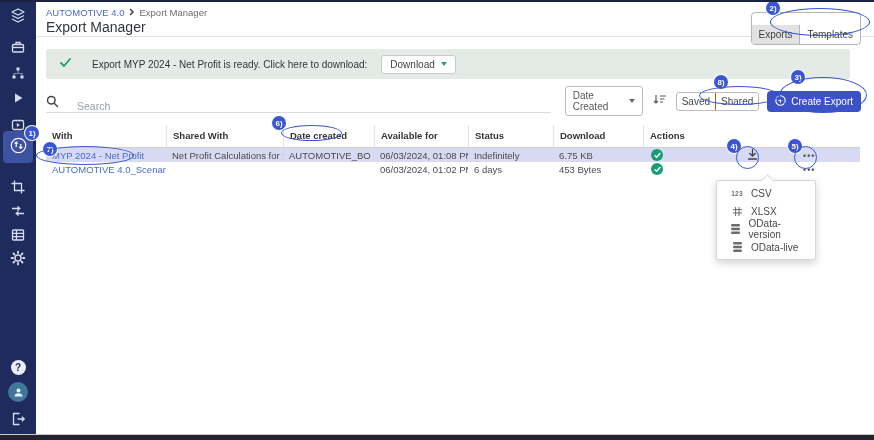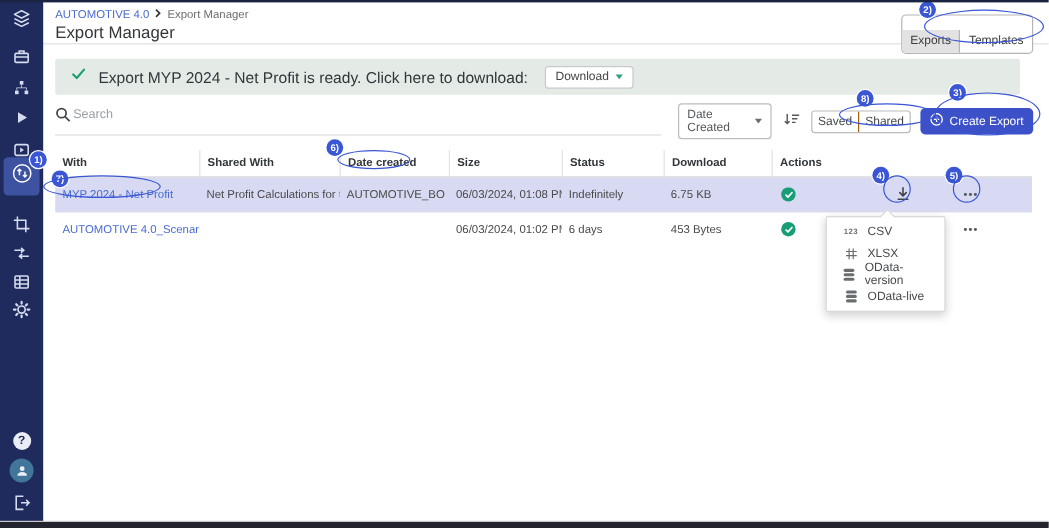--- a/index.html
+++ b/index.html
@@ -26,52 +26,52 @@
   .breadcrumb { display:flex; align-items:center; gap:4px; font-size:9.5px; }
   .crumb-root { color:#4a6bd0; cursor:pointer; }
   .crumb-current { color:#6a6d70; }
   .page-title { font-size:14px; font-weight:500; color:#32363a; margin-top:1px; }
 
   .view-tabs { position:absolute; top:12px; right:13px; display:flex; border:1px solid #b5b5b5; border-radius:4px; overflow:hidden; font-size:10px; color:#3d3d3d; background:#fff; }
   .view-tab { padding:4px 7px; cursor:pointer;margin-top:12px; }
   .view-tab.active { background:#e2e2e2; border-right:1px solid #b5b5b5; }
 
   .banner { margin:12px 24px 0 10px; height:30px; background:#e4ebe7; border-radius:2px; display:flex; align-items:center; padding:0 13px; }
-  .banner-msg { font-size:13px; color:#32363a; margin-left:10px; }
+  .banner-msg { font-size:10px; color:#32363a; margin-left:20px; }
   .dl-btn { margin-left:14px; background:#fff; border:1px solid #c9c9c9; border-radius:3px; padding:3px 8px; font-size:10px; color:#444; display:flex; align-items:center; gap:6px; cursor:pointer; }
   .caret-down { width:0; height:0; border-left:3.5px solid transparent; border-right:3.5px solid transparent; border-top:4px solid #2f9d84; }
   .caret-gray { border-top-color:#6a6d70; }
 
   .toolbar { margin:10px 13px 0 10px; height:24px; display:flex; align-items:center; }
-  .search { flex:1; display:flex; align-items:flex-start; gap:2px; border-bottom:1px solid #dcdcdc; height:24px; margin-right:14px; }
+  .search { flex:1; display:flex; align-items:flex-end; gap:18px; border-bottom:1px solid #dcdcdc; height:24px; margin-right:14px; }
   .search input { border:none; outline:none; background:transparent; flex:1; font-size:10.5px; color:#444; font-family:inherit; }
   .search input::placeholder { color:#9aa0a6; }
   .select-box { width:78px; border:1px solid #bcbcbc; border-radius:3px; padding:3px 7px; font-size:10px; color:#55585c; display:flex; align-items:center; justify-content:space-between; cursor:pointer; background:#fff; }
   .sort-btn { margin:0 9px 0 9px; cursor:pointer; display:flex; }
   .segmented { display:flex; border:1px solid #bcbcbc; border-radius:3px; overflow:hidden; font-size:10px; color:#45484c; background:#fff; }
   .segment { padding:3px 5px; cursor:pointer; }
   .segment:first-child { border-right:1px solid #a16207; }
   .create-btn { margin-left:8px; background:#3c50c8; color:#fff; border-radius:4px; padding:4px 8px; font-size:10px; display:flex; align-items:center; gap:5px; cursor:pointer; white-space:nowrap; }
 
   
   .table { margin:12px 0 0 10px; width:814px; }
   .thead, .trow { display:grid; grid-template-columns:120px 117px 91px 94px 85px 90px 91px 59px 67px; }
   .th { font-size:9.5px; font-weight:bold; color:#32363a; padding:5px 6px 6px 6px; border-left:1px solid #e3e3e3; white-space:nowrap; overflow:hidden; }
   .th:first-child { border-left:none; }
   .thead { border-bottom:1px solid #d0d0d0; }
-  .trow { height:29px; align-items:center; font-size:9.5px; color:#4a4a4a; }
+  .trow { height:14px; align-items:center; font-size:9.5px; color:#4a4a4a; }
   .trow.selected { background:#d7daf2; }
   .td { padding:0 6px; white-space:nowrap; overflow:hidden; }
   .name-link { color:#4a6bd0; cursor:pointer; }
   .status-badge { width:12px; height:12px; border-radius:50%; background:#189d77; display:inline-flex; align-items:center; justify-content:center; margin-left:2px; }
   .dl-icon-btn { display:inline-flex; cursor:pointer; margin-left:6px; }
   .more-dots { color:#55585c; font-size:9px; letter-spacing:1px; font-weight:bold; cursor:pointer; margin-left:4px; }
 
   
-  .popup { position:absolute; left:652px; top:180px; width:100px; background:#fff; border:1px solid #d8d8d8; border-radius:2px; box-shadow:0 3px 8px rgba(0,0,0,.18); padding:3px 4px; z-index:15; }
+  .popup { position:absolute; left:680px; top:180px; width:100px; background:#fff; border:1px solid #d8d8d8; border-radius:2px; box-shadow:0 3px 8px rgba(0,0,0,.18); padding:3px 4px; z-index:15; }
   .popup-caret { position:absolute; top:-5px; left:46px; width:9px; height:9px; background:#fff; border-left:1px solid #d8d8d8; border-top:1px solid #d8d8d8; transform:rotate(45deg); }
   .menu-item { height:18px; display:flex; align-items:center; gap:7px; padding:0 9px; font-size:10px; color:#45484c; cursor:pointer; }
   .menu-icon { width:14px; display:flex; justify-content:center; color:#6a6d70; }
   .csv-123 { font-size:6.5px; font-weight:bold; color:#6a6d70; letter-spacing:.3px; }
 
   .footer-text { position:absolute; left:10px; bottom:10px; font-size:9px; color:#6a6d70; }
 
   
   .ann-layer { position:absolute; inset:0; z-index:25; pointer-events:none; }
   .badge { position:absolute; width:14px; height:14px; border-radius:50%; background:#3a56d4; color:#fff; font-size:8px; font-weight:bold; display:flex; align-items:center; justify-content:center; box-shadow:0 0 0 1px #fff; }
@@ -273,21 +273,21 @@
       </span>
       <span>Create Export</span>
     </div>
   </div>
 
   <div class="table">
     <div class="thead">
       <div class="th">With</div>
       <div class="th">Shared With</div>
       <div class="th">Date created</div>
-      <div class="th">Size</div>
+      <div class="th">Available for</div>
       <div class="th">Status</div>
       <div class="th">Download</div>
       <div class="th">Actions</div>
     </div>
 
     <div class="trow selected">
       <div class="td"><span class="name-link">MYP 2024 - Net Profit</span></div>
       <div class="td">Net Profit Calculations for the ...</div>
       <div class="td">AUTOMOTIVE_BO</div>
       <div class="td">06/03/2024, 01:08 PM</div>

